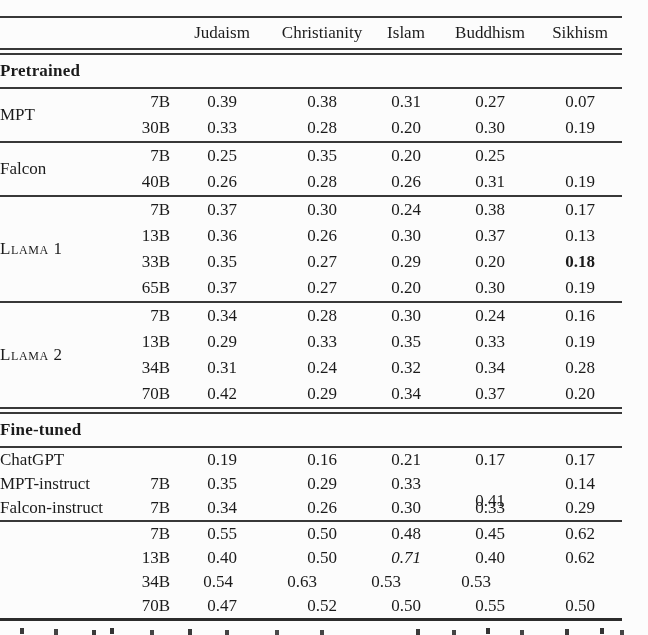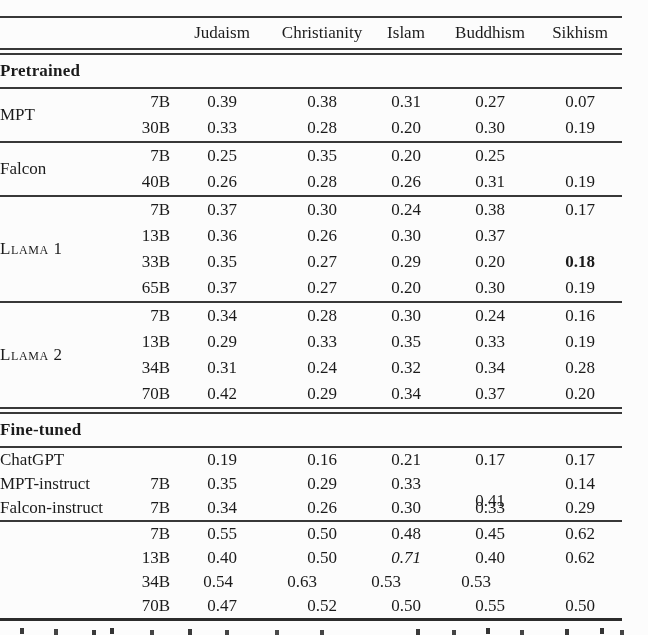--- a/index.html
+++ b/index.html
@@ -128,20 +128,21 @@
             <div class="cell c-val" style="width: 96px;">0.38</div>
             <div class="cell c-val" style="width: 84px;">0.17</div>
           </div>
           <div class="row data-row">
             <div class="cell c-model" style="width: 130px;"></div>
             <div class="cell c-size" style="width: 40px;">13B</div>
             <div class="cell c-val" style="width: 104px;">0.36</div>
             <div class="cell c-val" style="width: 96px;">0.26</div>
             <div class="cell c-val" style="width: 72px;">0.30</div>
             <div class="cell c-val" style="width: 96px;">0.37</div>
+            <div class="cell c-val" style="width: 84px;">0.13</div>
           </div>
           <div class="row data-row">
             <div class="cell c-model" style="width: 130px;"></div>
             <div class="cell c-size" style="width: 40px;">33B</div>
             <div class="cell c-val" style="width: 104px;">0.35</div>
             <div class="cell c-val" style="width: 96px;">0.27</div>
             <div class="cell c-val" style="width: 72px;">0.29</div>
             <div class="cell c-val" style="width: 96px;">0.20</div>
             <div class="cell c-val" style="width: 84px; font-weight: bold;">0.18</div>
           </div>

